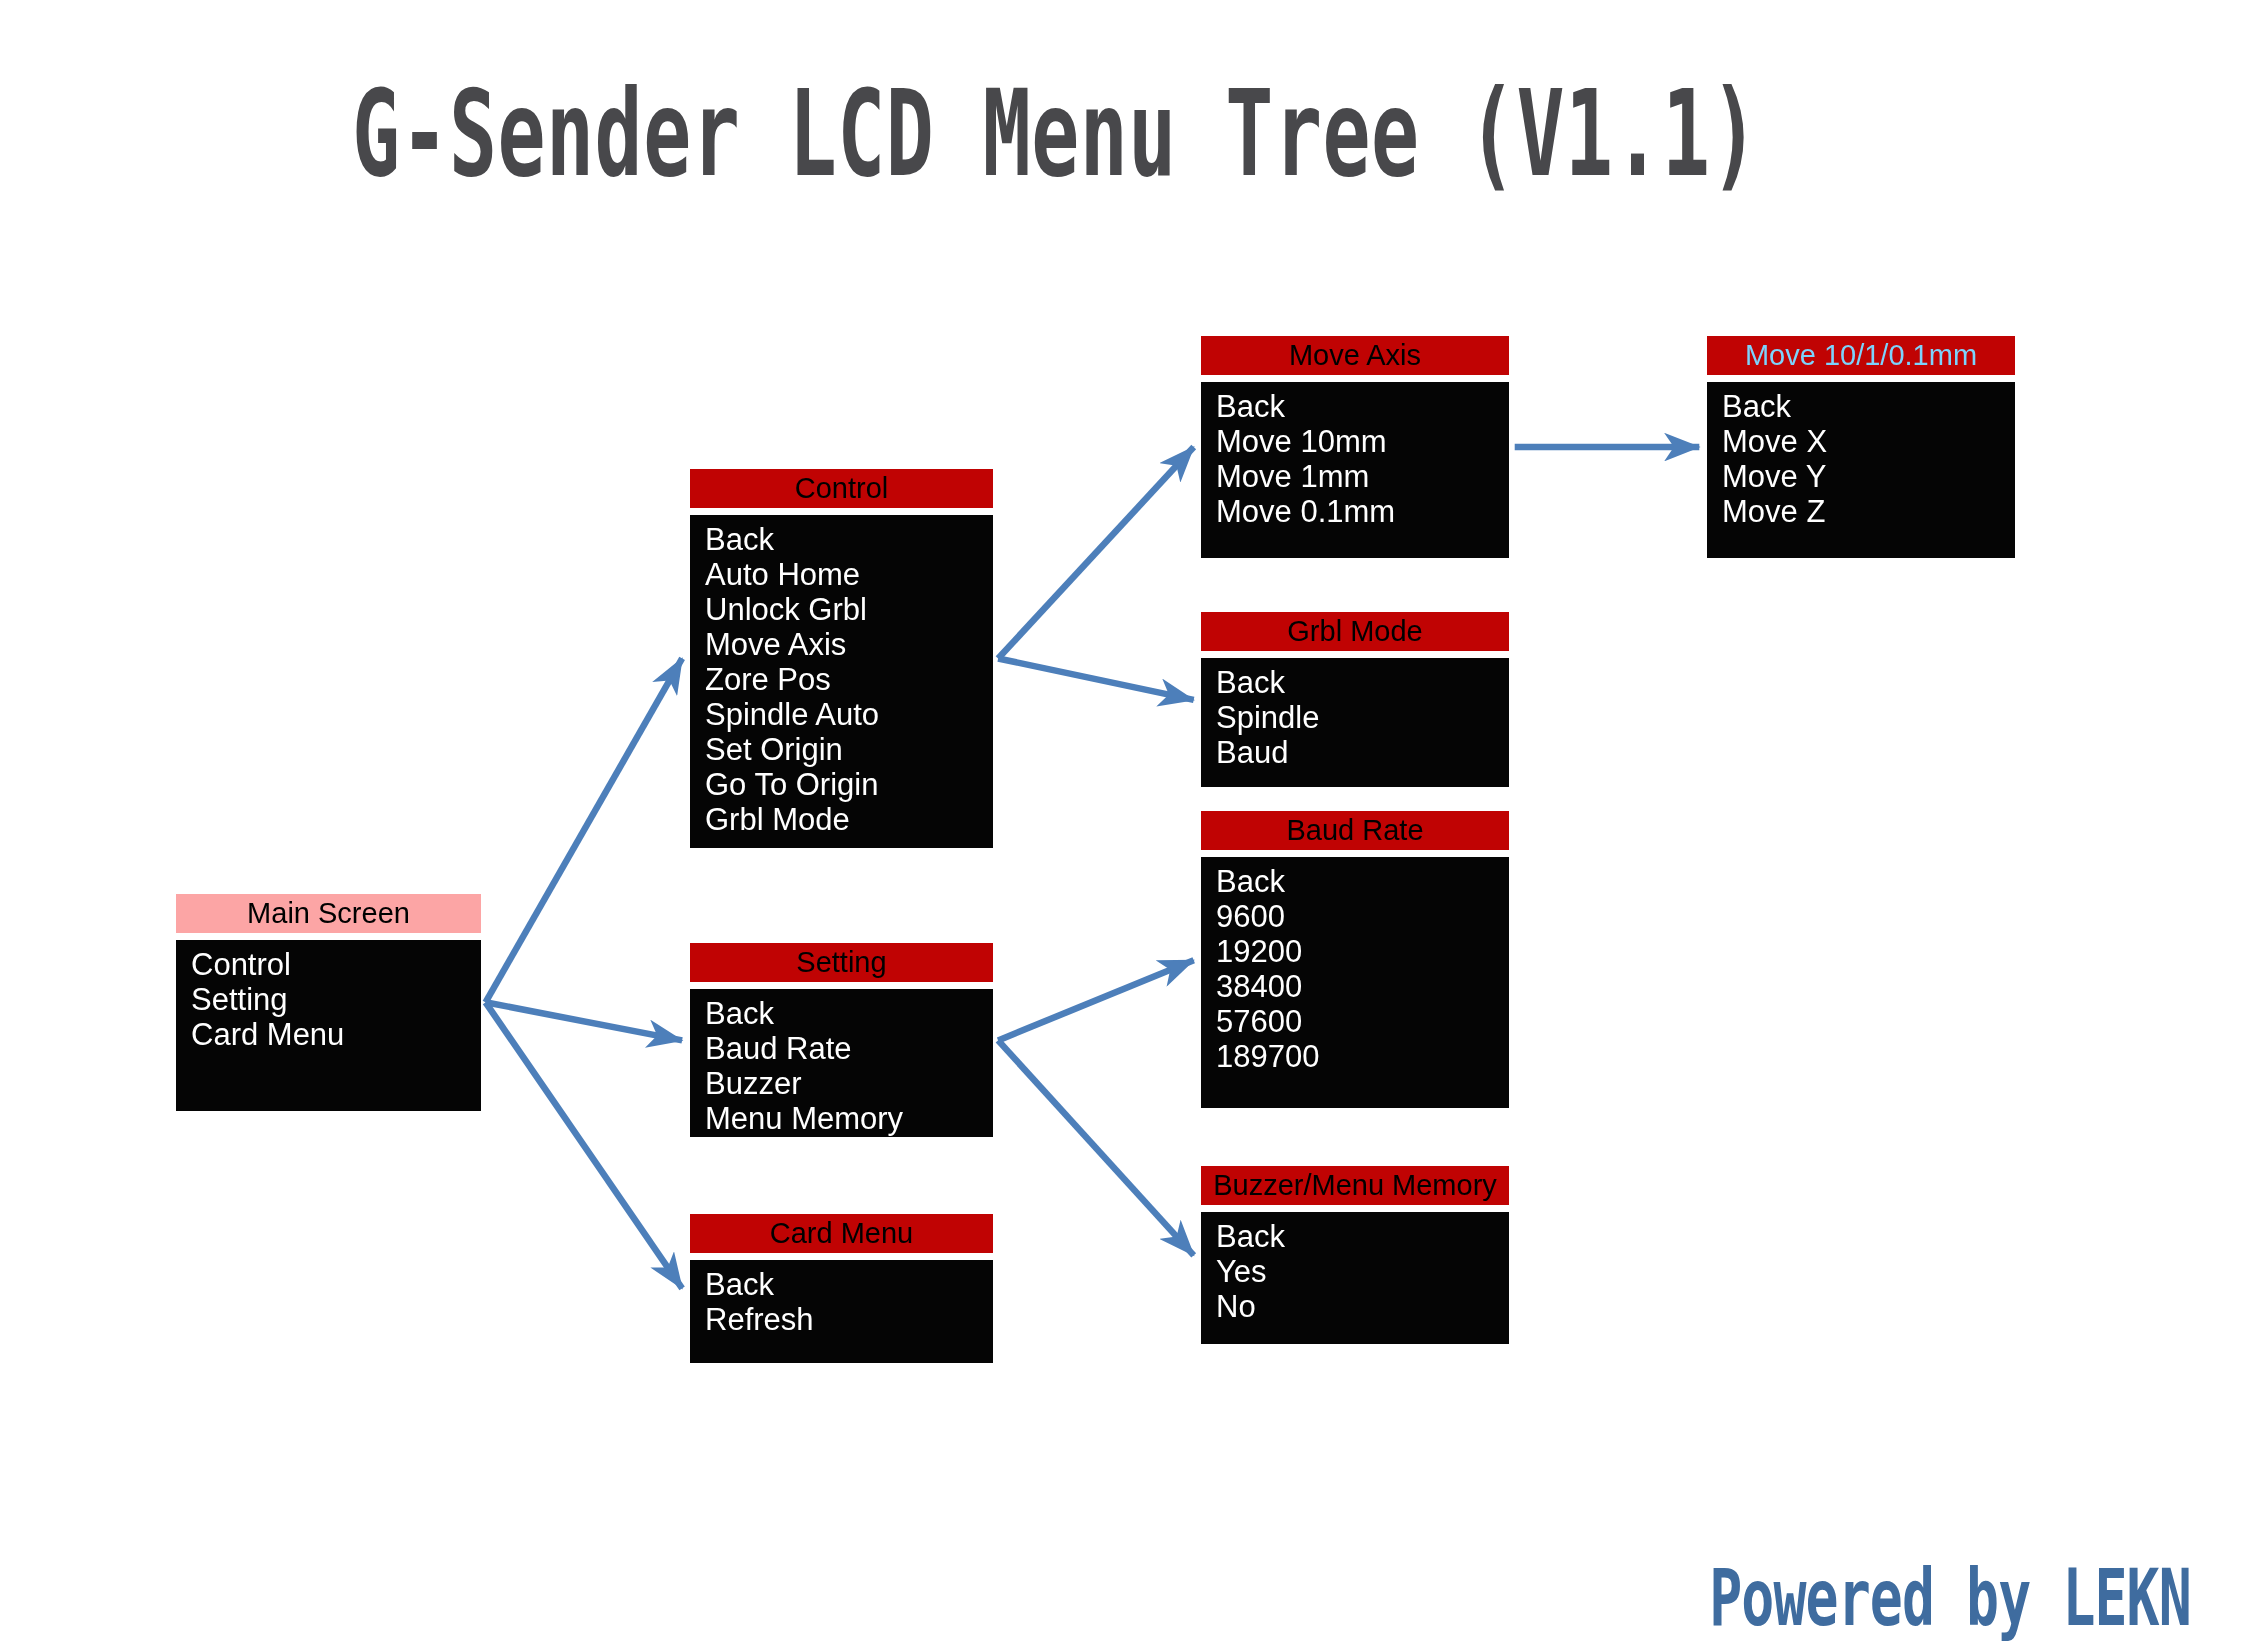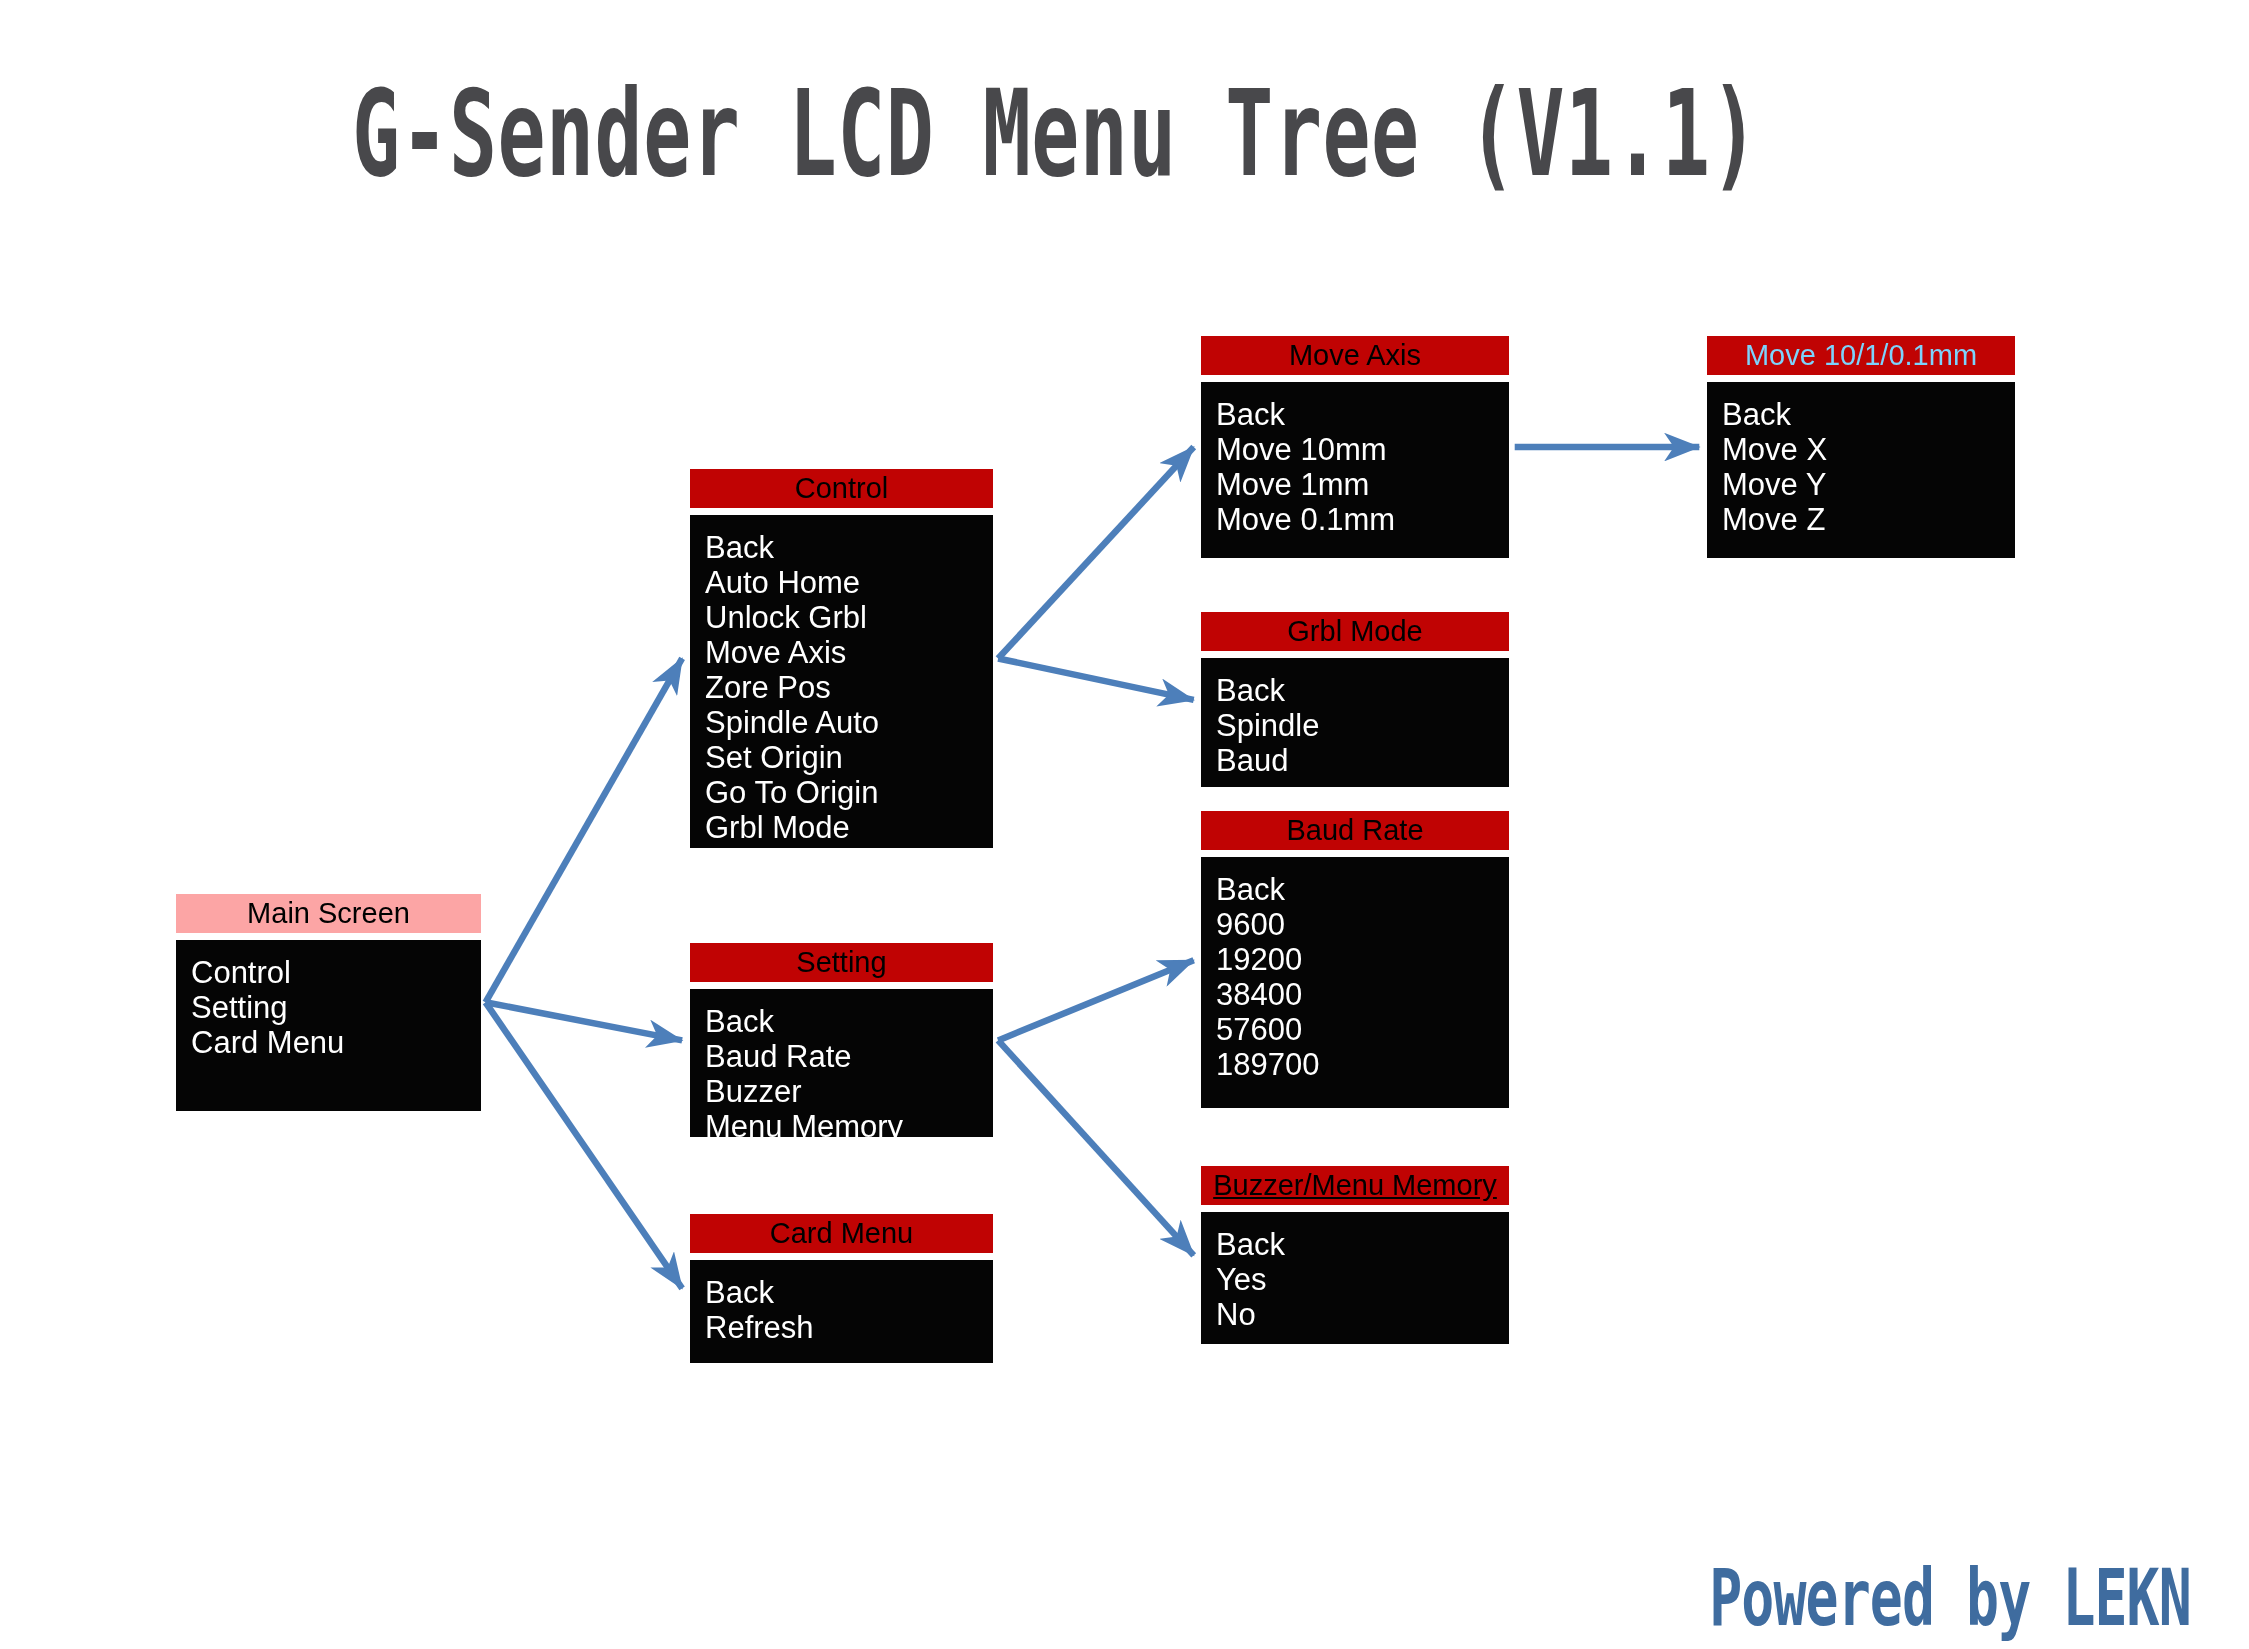--- a/index.html
+++ b/index.html
@@ -28,21 +28,21 @@
   .box .hdr{
     height:39px;
     display:flex;align-items:center;justify-content:center;
     font-size:29px;
     white-space:nowrap;
     overflow:hidden;
   }
   .box .bd{
     margin-top:7px;
     box-sizing:border-box;
-    padding:15px 4px 0 15px;
+    padding:7px 4px 0 15px;
     font-size:31px;
     line-height:35px;
     white-space:nowrap;
   }
   .box .bd .mi{height:35px;}
   
   #arrow-layer{position:absolute;left:0;top:0;width:2250px;height:1650px;}
   
   .footer-credit{
     position:absolute;top:1551px;right:59px;
@@ -140,21 +140,21 @@
     <div class="bd" style="background: rgb(5, 5, 5); color: rgb(255, 255, 255); height: 251px;">
       <div class="mi">Back</div>
       <div class="mi">9600</div>
       <div class="mi">19200</div>
       <div class="mi">38400</div>
       <div class="mi">57600</div>
       <div class="mi">189700</div>
     </div>
   </div>
 <div class="box" style="left: 1201px; top: 1166px; width: 308px;">
-    <div class="hdr" style="background: rgb(192, 3, 3); color: rgb(0, 0, 0); text-decoration: underline;">Buzzer/Menu Memory</div>
+    <div class="hdr" style="background: rgb(192, 3, 3); color: rgb(0, 0, 0);">Buzzer/Menu Memory</div>
     <div class="bd" style="background: rgb(5, 5, 5); color: rgb(255, 255, 255); height: 132px;">
       <div class="mi">Back</div>
       <div class="mi">Yes</div>
       <div class="mi">No</div>
     </div>
   </div>
 <div class="box" style="left: 1707px; top: 336px; width: 308px;">
     <div class="hdr" style="background: rgb(192, 3, 3); color: #7dd3fc;">Move 10/1/0.1mm</div>
     <div class="bd" style="background: rgb(5, 5, 5); color: rgb(255, 255, 255); height: 176px;">
       <div class="mi">Back</div>

